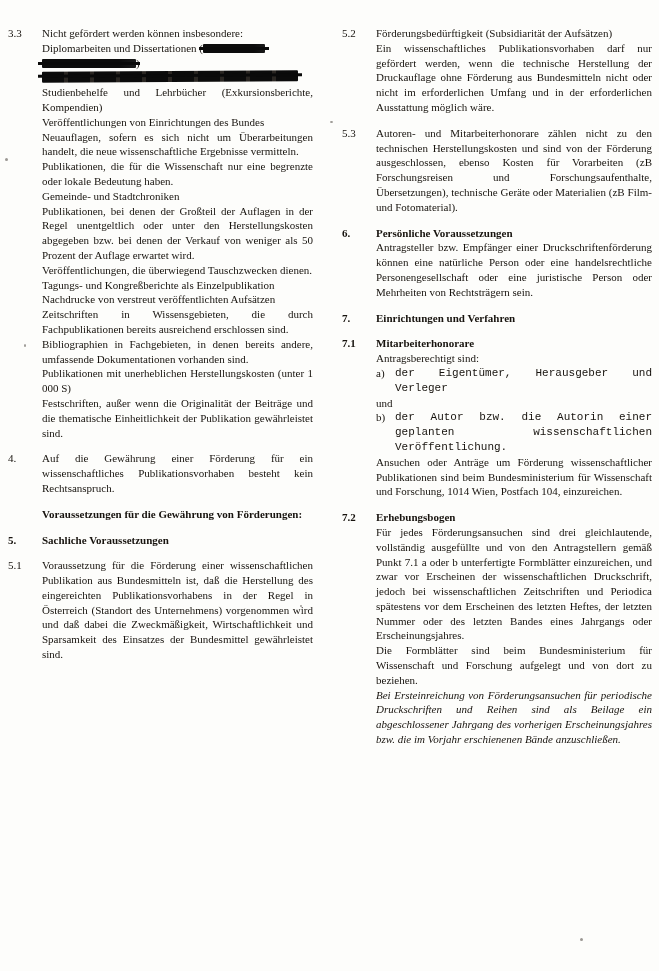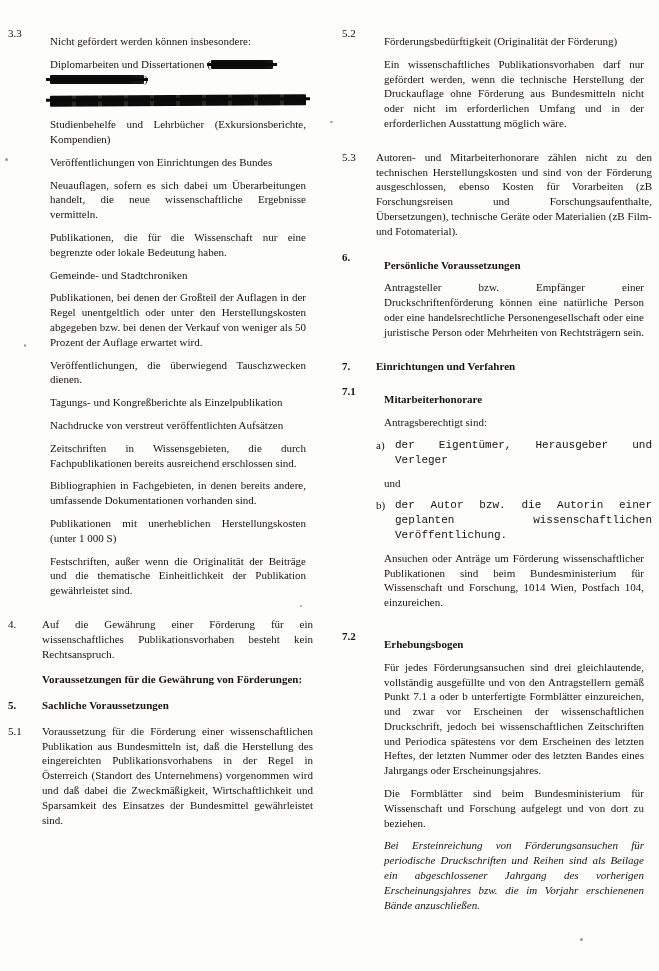--- a/index.html
+++ b/index.html
@@ -11,21 +11,21 @@
     overflow:hidden;
   }
   .page{position:relative;width:659px;height:971px;background:#fdfdfb;}
   .col{position:absolute;top:26px;font-size:11px;line-height:14.8px;}
   .col-left{left:8px;width:305px;}
   .col-right{left:342px;width:310px;}
   .sec{display:flex;margin:0 0 11px 0;}
   .num{width:34px;flex-shrink:0;text-align:left;}
   .bold{font-weight:bold;}
   .body{flex:1;text-align:justify;}
-  p.para{margin:8px;text-align:justify;}
+  p.para{margin:0;text-align:justify;}
   .gap-b{margin-bottom:8px;}
   .gap-t{margin-top:9px;font-style:italic;}
   
   .redact{
     display:inline-block;vertical-align:-1px;height:9px;
     background:linear-gradient(90deg,#0c0c0c 82%,#1a1a1a 100%);
     border-radius:1px;position:relative;
   }
   .redact::after{
     content:"";position:absolute;left:-4px;right:-4px;top:3px;height:3px;
@@ -57,21 +57,21 @@
 
     <div class="sec">
       <div class="num">3.3</div>
       <div class="body">
         <p class="para gap-b">Nicht gefördert werden können insbesondere:</p>
         <p class="para"><span>Diplomarbeiten und Dissertationen (</span><span class="redact redact-a"></span><br><span class="redact redact-b"></span><span>)</span></p>
         <p class="para"><span class="redact redact-full"></span></p>
         <div>
             <p class="para">Studienbehelfe und Lehrbücher (Exkursionsberichte, Kompendien)</p>
             <p class="para">Veröffentlichungen von Einrichtungen des Bundes</p>
-            <p class="para">Neuauflagen, sofern es sich dabei um Überarbeitungen handelt, die neue wissenschaftliche Ergebnisse vermitteln.</p>
+            <p class="para">Neuauflagen, sofern es sich nicht um Überarbeitungen handelt, die neue wissenschaftliche Ergebnisse vermitteln.</p>
             <p class="para">Publikationen, die für die Wissenschaft nur eine begrenzte oder lokale Bedeutung haben.</p>
             <p class="para">Gemeinde- und Stadtchroniken</p>
             <p class="para">Publikationen, bei denen der Großteil der Auflagen in der Regel unentgeltlich oder unter den Herstellungskosten abgegeben bzw. bei denen der Verkauf von weniger als 50 Prozent der Auflage erwartet wird.</p>
             <p class="para">Veröffentlichungen, die überwiegend Tauschzwecken dienen.</p>
             <p class="para">Tagungs- und Kongreßberichte als Einzelpublikation</p>
             <p class="para">Nachdrucke von verstreut veröffentlichten Aufsätzen</p>
             <p class="para">Zeitschriften in Wissensgebieten, die durch Fachpublikationen bereits ausreichend erschlossen sind.</p>
             <p class="para">Bibliographien in Fachgebieten, in denen bereits andere, umfassende Dokumentationen vorhanden sind.</p>
             <p class="para">Publikationen mit unerheblichen Herstellungskosten (unter 1 000 S)</p>
             <p class="para">Festschriften, außer wenn die Originalität der Beiträge und die thematische Einheitlichkeit der Publikation gewährleistet sind.</p>
@@ -99,21 +99,21 @@
       <div class="body">Voraussetzung für die Förderung einer wissenschaftlichen Publikation aus Bundesmitteln ist, daß die Herstellung des eingereichten Publikationsvorhabens in der Regel in Österreich (Standort des Unternehmens) vorgenommen wird und daß dabei die Zweckmäßigkeit, Wirtschaftlichkeit und Sparsamkeit des Einsatzes der Bundesmittel gewährleistet sind.</div>
     </div>
 
   </div>
 
   <div class="col col-right">
 
     <div class="sec">
       <div class="num">5.2</div>
       <div class="body">
-        <p class="para">Förderungsbedürftigkeit (Originalität der Förderung)</p>
+        <p class="para">Förderungsbedürftigkeit (Subsidiarität der Aufsätzen)</p>
         <p class="para">Ein wissenschaftliches Publikationsvorhaben darf nur gefördert werden, wenn die technische Herstellung der Druckauflage ohne Förderung aus Bundesmitteln nicht oder nicht im erforderlichen Umfang und in der erforderlichen Ausstattung möglich wäre.</p>
       </div>
     </div>
 
     <div class="sec">
       <div class="num">5.3</div>
       <div class="body">Autoren- und Mitarbeiterhonorare zählen nicht zu den technischen Herstellungskosten und sind von der Förderung ausgeschlossen, ebenso Kosten für Vorarbeiten (zB Forschungsreisen und Forschungsaufenthalte, Übersetzungen), technische Geräte oder Materialien (zB Film- und Fotomaterial).</div>
     </div>
 
     <div class="sec">

